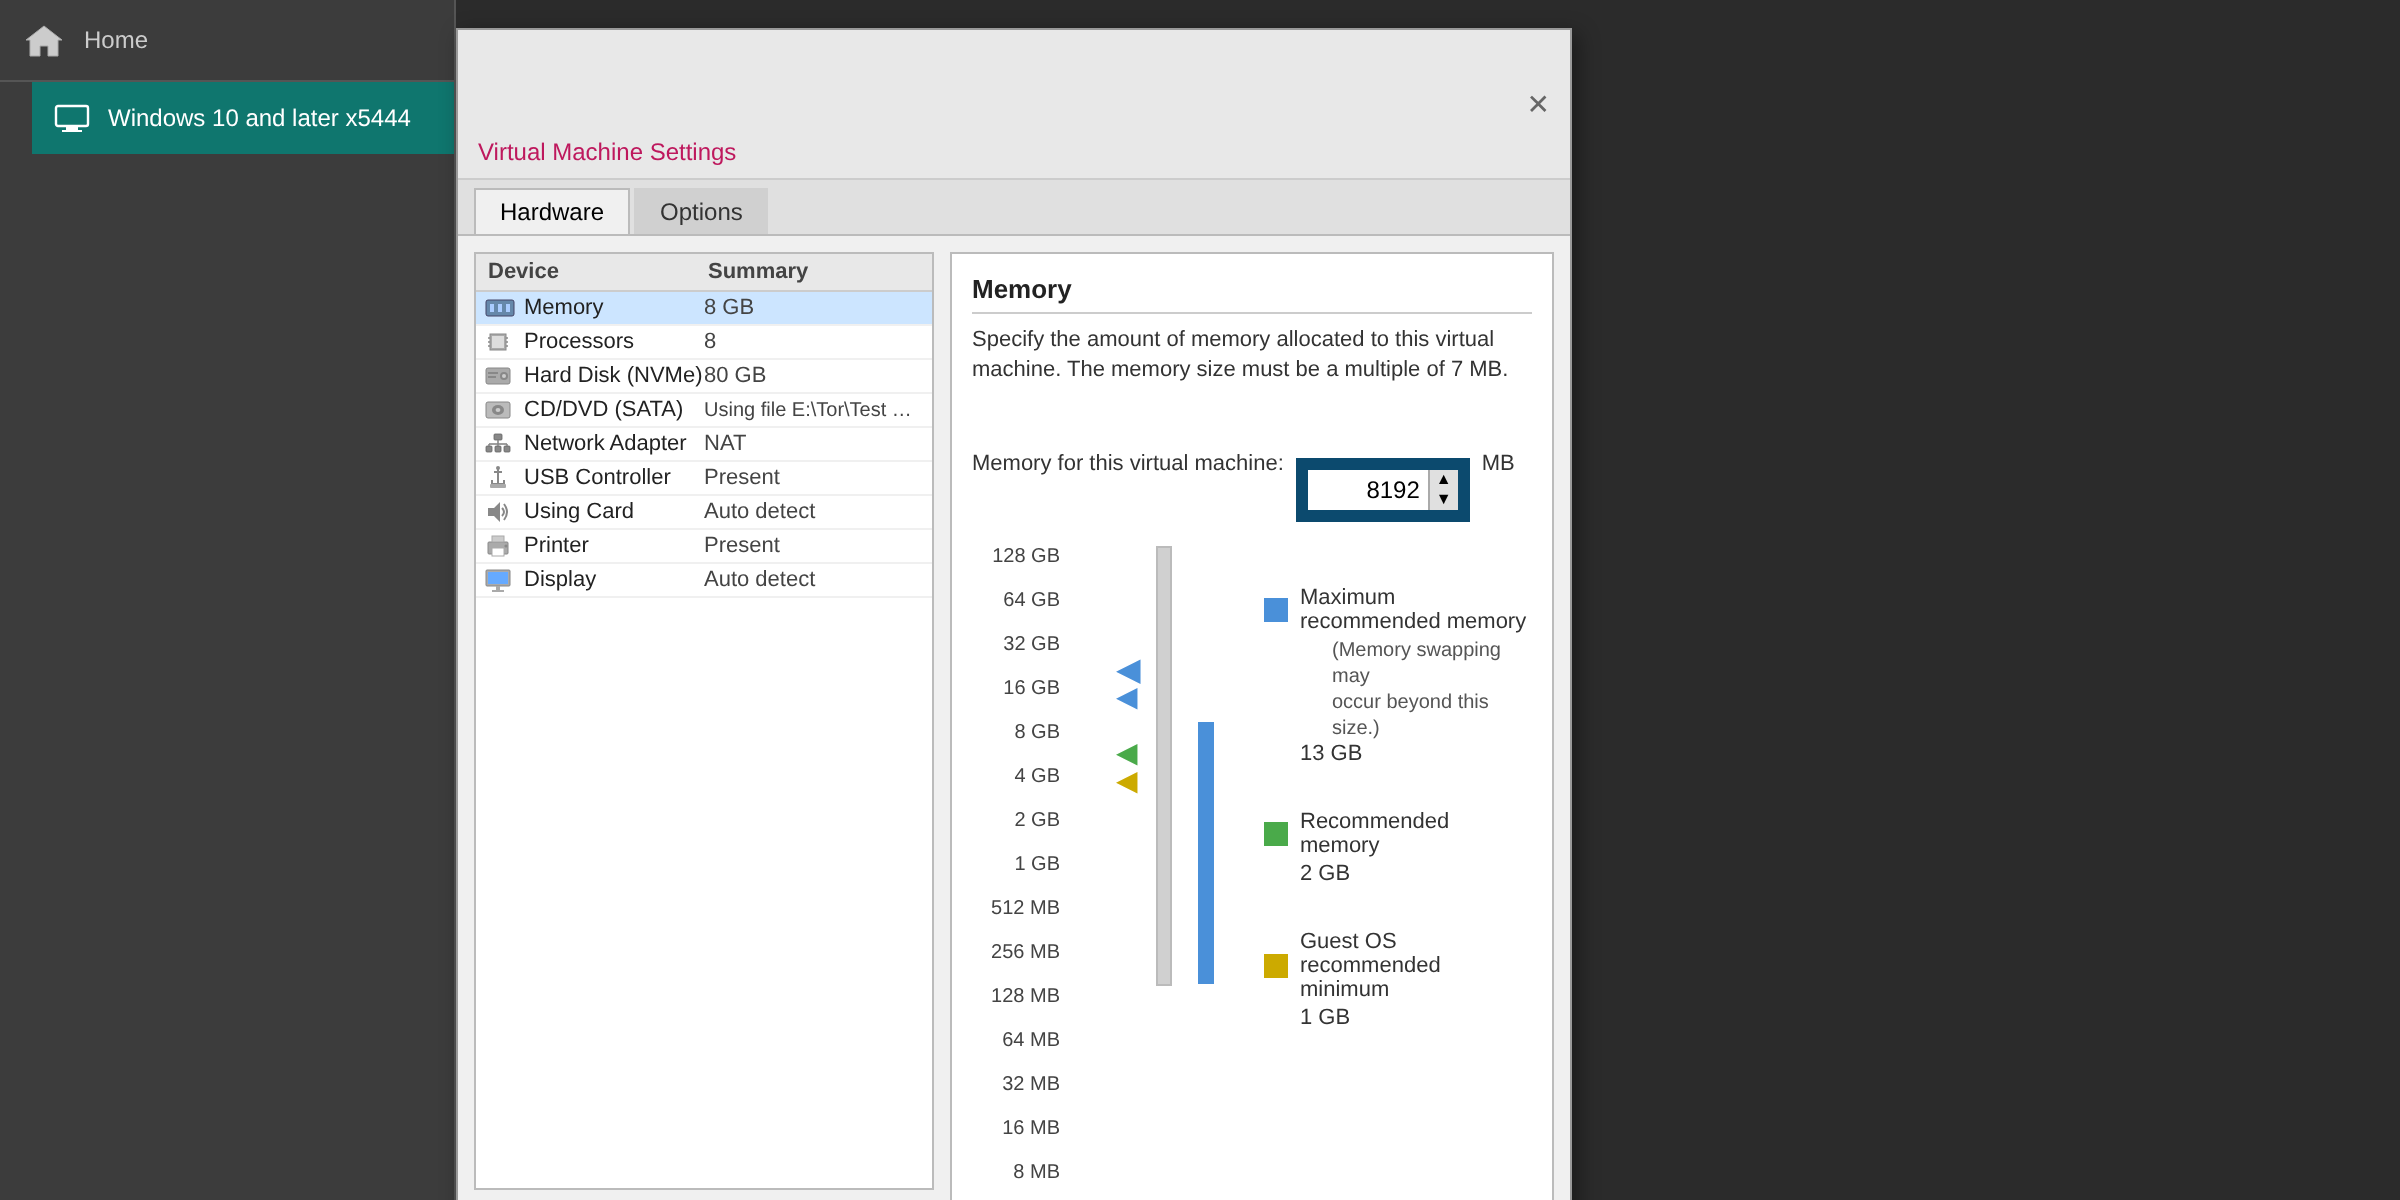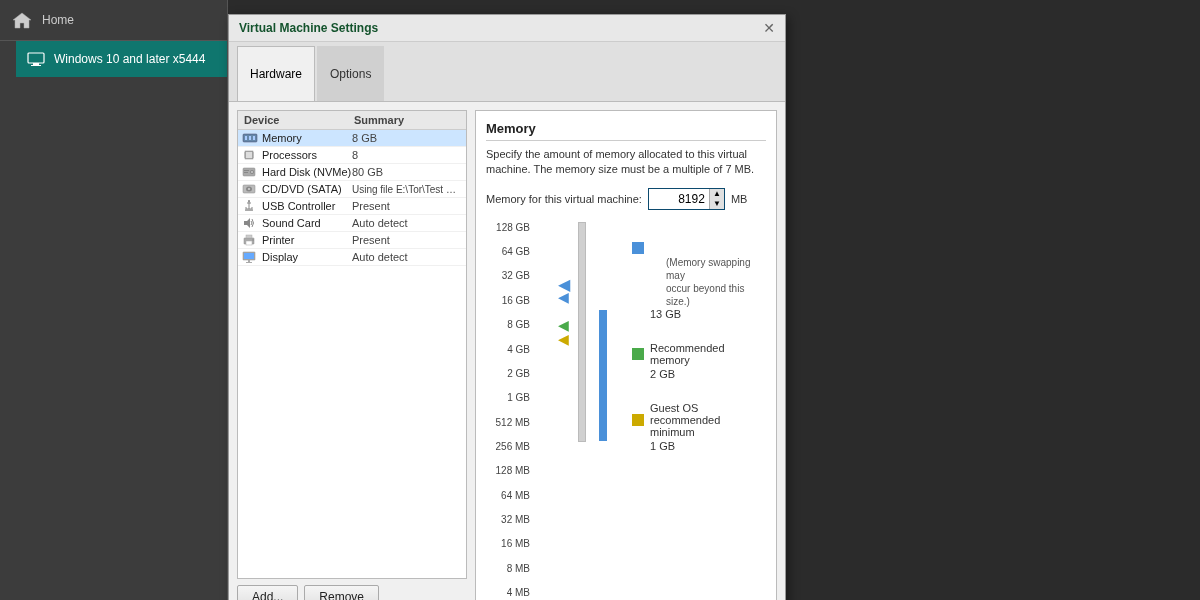--- a/index.html
+++ b/index.html
@@ -60,39 +60,40 @@
     .dialog-titlebar {
       background: #e8e8e8;
       border-bottom: 1px solid #ccc;
       padding: 6px 10px;
       display: flex;
       align-items: center;
       justify-content: space-between;
     }
     .dialog-title {
       font-size: 12px;
-      color: #14532d;
-      font-weight: bold;
+      color: #be185d;
+      font-weight: normal;
+      margin-top: 48px;
     }
     .dialog-close {
       cursor: pointer;
       font-size: 14px;
       color: #666;
       background: none;
       border: none;
       line-height: 1;
     }
     .dialog-tabs {
       display: flex;
       background: #e0e0e0;
       border-bottom: 1px solid #bbb;
       padding: 4px 8px 0;
     }
     .dialog-tab {
-      padding: 20px 12px;
+      padding: 4px 12px;
       font-size: 12px;
       color: #333;
       cursor: pointer;
       border: 1px solid transparent;
       border-bottom: none;
       margin-right: 2px;
       background: #d0d0d0;
     }
     .dialog-tab.active {
       background: #f0f0f0;
@@ -193,22 +194,23 @@
       margin-bottom: 12px;
     }
     .memory-input-label {
       font-size: 11px;
       color: #333;
       text-align: center;
     }
     .memory-input-wrapper {
       display: flex;
       align-items: center;
-      border: 1px solid #0c4a6e;
+      border: 6px solid #0c4a6e;
       background: #fff;
+      margin-top: 25px;
     }
     .memory-input {
       width: 60px;
       border: none;
       outline: none;
       font-size: 12px;
       padding: 2px 4px;
       text-align: right;
     }
     .memory-spinners {
@@ -423,20 +425,37 @@
               <svg width="14" height="12" viewBox="0 0 14 12">
                 <rect x="1" y="2" width="12" height="8" rx="1" fill="#bbb" stroke="#888" stroke-width="0.5"></rect>
                 <ellipse cx="7" cy="6" rx="3" ry="2.5" fill="#888"></ellipse>
                 <ellipse cx="7" cy="6" rx="1.2" ry="1" fill="#ccc"></ellipse>
               </svg>
             </div>
             <span class="device-name">CD/DVD (SATA)</span>
             <span class="device-summary" style="font-size:10px;">Using file E:\Tor\Test OS\ub...</span>
           </div>
 
+          <div class="device-row">
+            <div class="device-icon">
+              <svg width="14" height="12" viewBox="0 0 14 12">
+                <rect x="5" y="1" width="4" height="3" rx="0.5" fill="#888" stroke="#666" stroke-width="0.4"></rect>
+                <rect x="1" y="7" width="3" height="3" rx="0.5" fill="#888" stroke="#666" stroke-width="0.4"></rect>
+                <rect x="5.5" y="7" width="3" height="3" rx="0.5" fill="#888" stroke="#666" stroke-width="0.4"></rect>
+                <rect x="10" y="7" width="3" height="3" rx="0.5" fill="#888" stroke="#666" stroke-width="0.4"></rect>
+                <line x1="7" y1="4" x2="7" y2="6" stroke="#888" stroke-width="0.8"></line>
+                <line x1="2.5" y1="6" x2="11.5" y2="6" stroke="#888" stroke-width="0.8"></line>
+                <line x1="2.5" y1="6" x2="2.5" y2="7" stroke="#888" stroke-width="0.8"></line>
+                <line x1="7" y1="6" x2="7" y2="7" stroke="#888" stroke-width="0.8"></line>
+                <line x1="11.5" y1="6" x2="11.5" y2="7" stroke="#888" stroke-width="0.8"></line>
+              </svg>
+            </div>
+            <span class="device-name">Network Adapter</span>
+            <span class="device-summary">NAT</span>
+          </div>
 
           <div class="device-row">
             <div class="device-icon">
               <svg width="14" height="12" viewBox="0 0 14 12">
                 <path d="M7 1 L7 9 M5 3 L9 3 M4 7 L4 9 L10 9 L10 7" fill="none" stroke="#888" stroke-width="1"></path>
                 <circle cx="7" cy="1" r="1" fill="#888"></circle>
                 <rect x="3" y="9" width="8" height="2" rx="0.5" fill="#aaa"></rect>
               </svg>
             </div>
             <span class="device-name">USB Controller</span>
@@ -444,21 +463,21 @@
           </div>
 
           <div class="device-row">
             <div class="device-icon">
               <svg width="14" height="12" viewBox="0 0 14 12">
                 <polygon points="2,4 5,4 8,1 8,11 5,8 2,8" fill="#888"></polygon>
                 <path d="M9,4 Q11,6 9,8" fill="none" stroke="#888" stroke-width="1"></path>
                 <path d="M10,2 Q13,6 10,10" fill="none" stroke="#888" stroke-width="1"></path>
               </svg>
             </div>
-            <span class="device-name">Sound Card</span>
+            <span class="device-name">Using Card</span>
             <span class="device-summary">Auto detect</span>
           </div>
 
           <div class="device-row">
             <div class="device-icon">
               <svg width="14" height="12" viewBox="0 0 14 12">
                 <rect x="2" y="4" width="10" height="6" rx="0.5" fill="#aaa" stroke="#888" stroke-width="0.5"></rect>
                 <rect x="4" y="1" width="6" height="3" fill="#ccc" stroke="#aaa" stroke-width="0.5"></rect>
                 <rect x="4" y="7" width="6" height="4" fill="#fff" stroke="#aaa" stroke-width="0.5"></rect>
                 <circle cx="11" cy="6" r="0.8" fill="#888"></circle>
@@ -546,20 +565,21 @@
 
           <div class="slider-marker" style="top: 110px; left: 0px;">
             <span class="arrow" style="color: #ccaa00; font-size:14px;">◀</span>
           </div>
         </div>
 
         <div class="legend-area">
           <div class="legend-item">
             <div class="legend-row">
               <div class="legend-color" style="background:#4a90d9;"></div>
+              <span class="legend-label">Maximum recommended memory</span>
             </div>
             <div class="legend-sub">(Memory swapping may<br>occur beyond this size.)</div>
             <div class="legend-value">13 GB</div>
           </div>
           <div style="height:16px;"></div>
           <div class="legend-item">
             <div class="legend-row">
               <div class="legend-color" style="background:#4aaa4a;"></div>
               <span class="legend-label">Recommended memory</span>
             </div>

